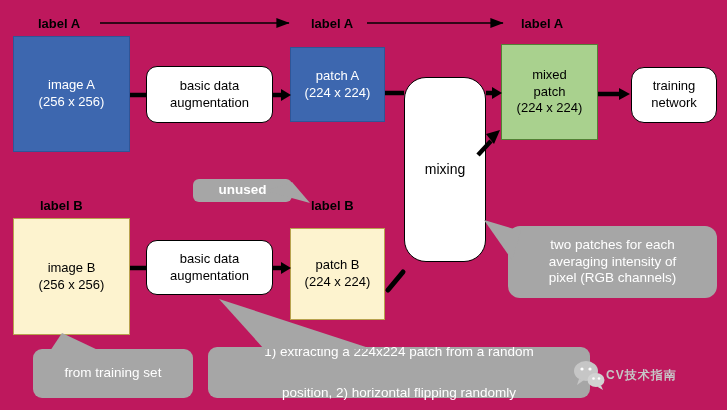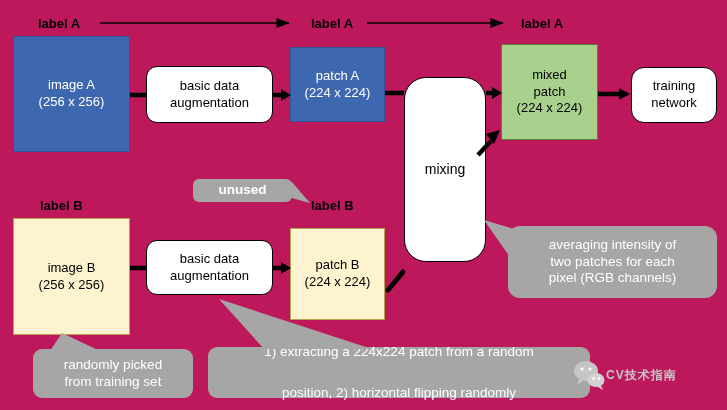--- a/index.html
+++ b/index.html
@@ -79,30 +79,29 @@
   </div>
   <div class="box yellow" style="left:290px;top:228px;width:95px;height:92px;">
     <span>patch B</span>
     <span>(224 x 224)</span>
   </div>
 
   <div class="callout small" style="left:193px;top:171px;width:99px;height:23px;margin-top:8px;">
     <span>unused</span>
   </div>
   <div class="callout" style="left:33px;top:349px;width:160px;height:49px;">
-    <span>randomly picked</span>
     <span>from training set</span>
   </div>
   <div class="callout" style="left:208px;top:347px;width:382px;height:51px;gap:24px;">
     <span>1) extracting a 224x224 patch from a random</span>
     <span>position, 2) horizontal flipping randomly</span>
   </div>
   <div class="callout" style="left:508px;top:226px;width:209px;height:72px;border-radius:12px;">
+    <span>two patches for each</span>
     <span>averaging intensity of</span>
-    <span>two patches for each</span>
     <span>pixel (RGB channels)</span>
   </div>
 
   <svg class="overlay" width="727" height="410" viewBox="0 0 727 410">
     <defs>
       <marker id="ah" markerWidth="10" markerHeight="8" refX="9" refY="3.5" orient="auto">
         <path d="M0,0 L9.5,3.5 L0,7 z" fill="#000"></path>
       </marker>
     </defs>
 

